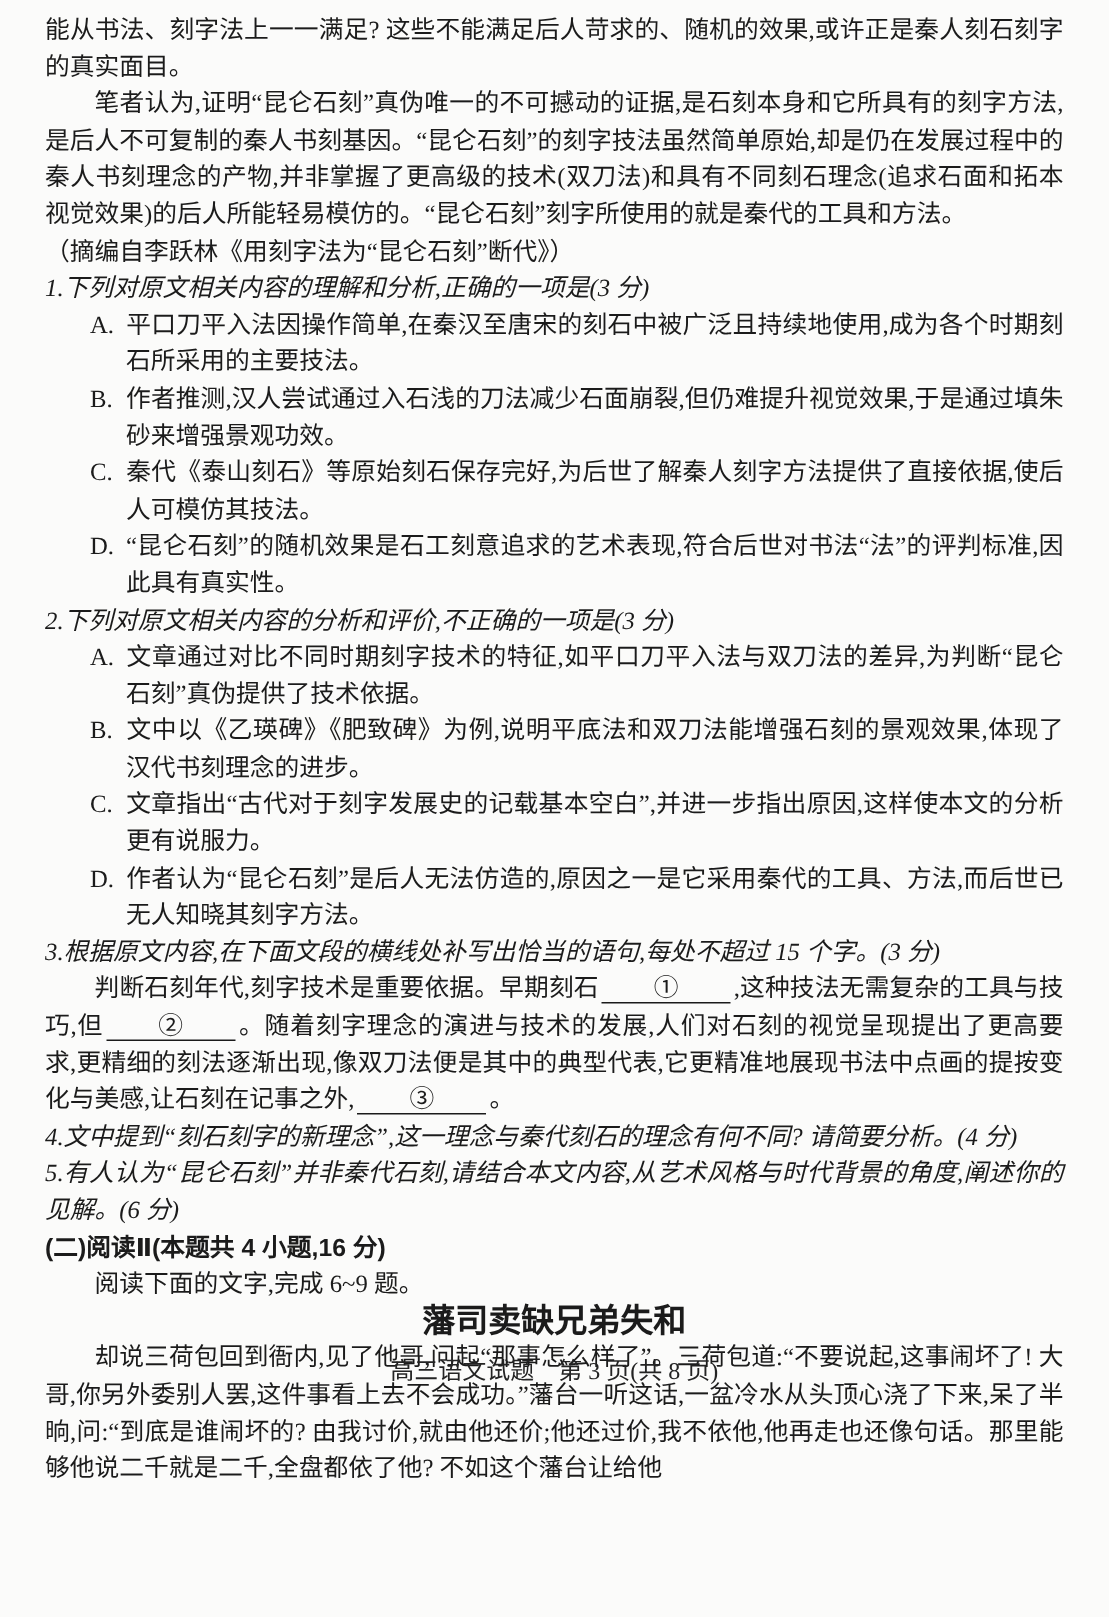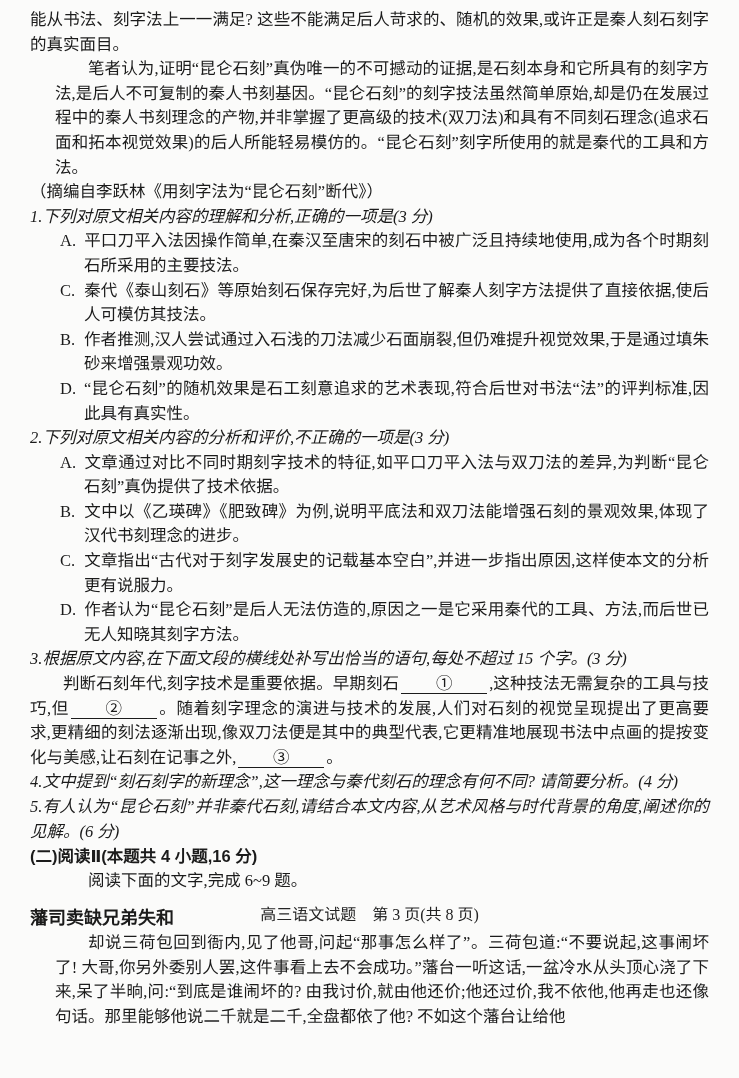--- a/index.html
+++ b/index.html
@@ -13,21 +13,21 @@
   .page {
     position: relative;
     width: 739px; height: 940px;
     padding: 8px 30px 0 30px;
     font-size: 16.5px;
     line-height: 24.6px;
     color: #1b1b1b;
     text-align: justify;
   }
   p { margin: 0; }
-  .indent { text-indent: 2em; margin-left: 25px; }
+  .indent { text-indent: 2em; }
   .attribution { text-align: left; }
   .stem { text-indent: 0; font-style: italic; }
   .option {
     padding-left: 54px;
     text-indent: -24px;
   }
   .opt-label {
     display: inline-block;
     width: 24px;
     text-indent: 0;
@@ -41,24 +41,23 @@
     text-indent: 0;
     height: 21px;
     line-height: 21px;
     margin: 0 2px;
   }
   .hei {
     font-family: "Liberation Sans", "DejaVu Sans", sans-serif;
     font-weight: 700;
   }
   .story-title {
-    text-align: left;
-    font-size: 18px;
+    text-align: center;
+    font-size: 22px;
     text-indent: 0;
-    margin-top: 13px;
   }
   .footer {
     position: absolute;
     left: 0; bottom: 12px;
     width: 100%;
     text-align: center;
     font-size: 16px;
     color: #242424;
   }
 </style>
@@ -67,22 +66,22 @@
 
 <div class="page">
 
   <p class="cont">能从书法、刻字法上一一满足? 这些不能满足后人苛求的、随机的效果,或许正是秦人刻石刻字的真实面目。</p>
   <p class="indent">笔者认为,证明“昆仑石刻”真伪唯一的不可撼动的证据,是石刻本身和它所具有的刻字方法,是后人不可复制的秦人书刻基因。“昆仑石刻”的刻字技法虽然简单原始,却是仍在发展过程中的秦人书刻理念的产物,并非掌握了更高级的技术(双刀法)和具有不同刻石理念(追求石面和拓本视觉效果)的后人所能轻易模仿的。“昆仑石刻”刻字所使用的就是秦代的工具和方法。</p>
   <p class="attribution">（摘编自李跃林《用刻字法为“昆仑石刻”断代》）</p>
 
   <section>
     <p class="stem"><span class="qnum">1.</span><span>下列对原文相关内容的理解和分析,正确的一项是(3 分)</span></p>
     <p class="option"><span class="opt-label">A.</span><span>平口刀平入法因操作简单,在秦汉至唐宋的刻石中被广泛且持续地使用,成为各个时期刻石所采用的主要技法。</span></p>
+    <p class="option"><span class="opt-label">B.</span><span>作者推测,汉人尝试通过入石浅的刀法减少石面崩裂,但仍难提升视觉效果,于是通过填朱砂来增强景观功效。</span></p>
     <p class="option"><span class="opt-label">C.</span><span>秦代《泰山刻石》等原始刻石保存完好,为后世了解秦人刻字方法提供了直接依据,使后人可模仿其技法。</span></p>
-    <p class="option"><span class="opt-label">B.</span><span>作者推测,汉人尝试通过入石浅的刀法减少石面崩裂,但仍难提升视觉效果,于是通过填朱砂来增强景观功效。</span></p>
     <p class="option"><span class="opt-label">D.</span><span>“昆仑石刻”的随机效果是石工刻意追求的艺术表现,符合后世对书法“法”的评判标准,因此具有真实性。</span></p>
   </section>
 
   <section>
     <p class="stem"><span class="qnum">2.</span><span>下列对原文相关内容的分析和评价,不正确的一项是(3 分)</span></p>
     <p class="option"><span class="opt-label">A.</span><span>文章通过对比不同时期刻字技术的特征,如平口刀平入法与双刀法的差异,为判断“昆仑石刻”真伪提供了技术依据。</span></p>
     <p class="option"><span class="opt-label">B.</span><span>文中以《乙瑛碑》《肥致碑》为例,说明平底法和双刀法能增强石刻的景观效果,体现了汉代书刻理念的进步。</span></p>
     <p class="option"><span class="opt-label">C.</span><span>文章指出“古代对于刻字发展史的记载基本空白”,并进一步指出原因,这样使本文的分析更有说服力。</span></p>
     <p class="option"><span class="opt-label">D.</span><span>作者认为“昆仑石刻”是后人无法仿造的,原因之一是它采用秦代的工具、方法,而后世已无人知晓其刻字方法。</span></p>
   </section>

